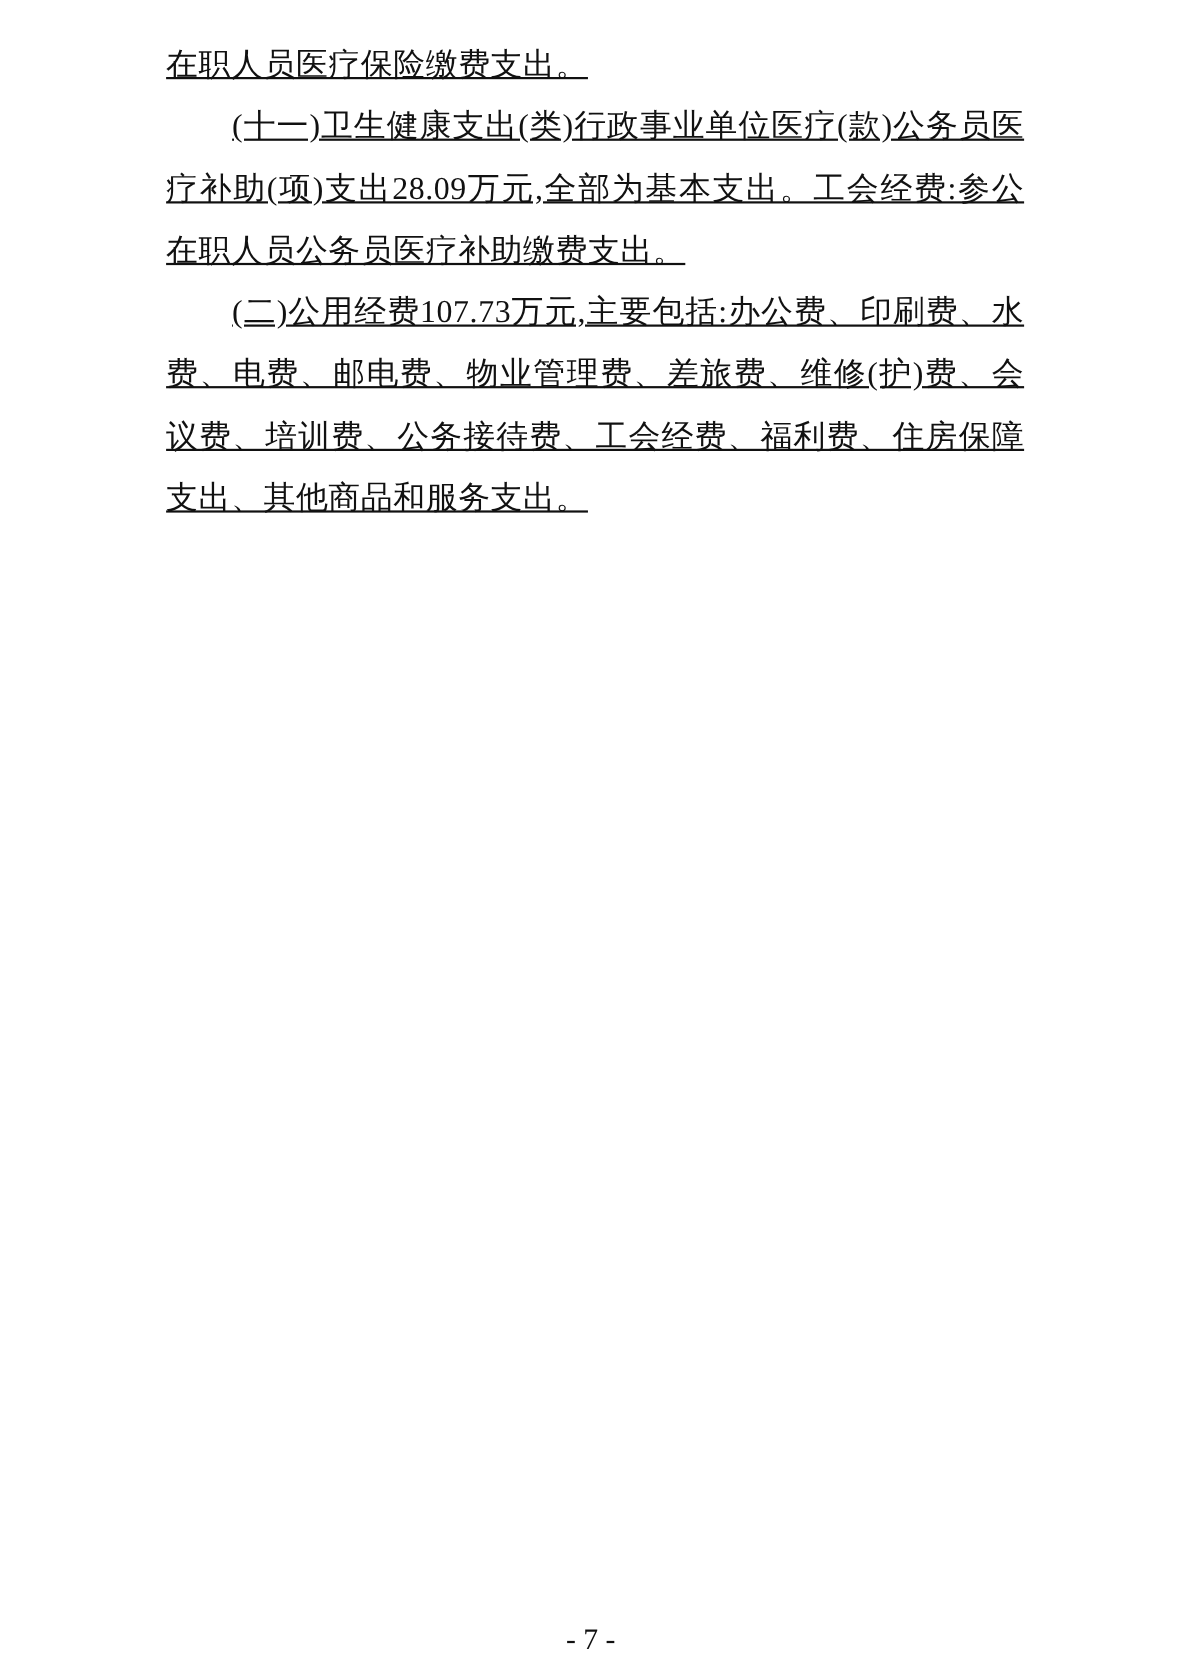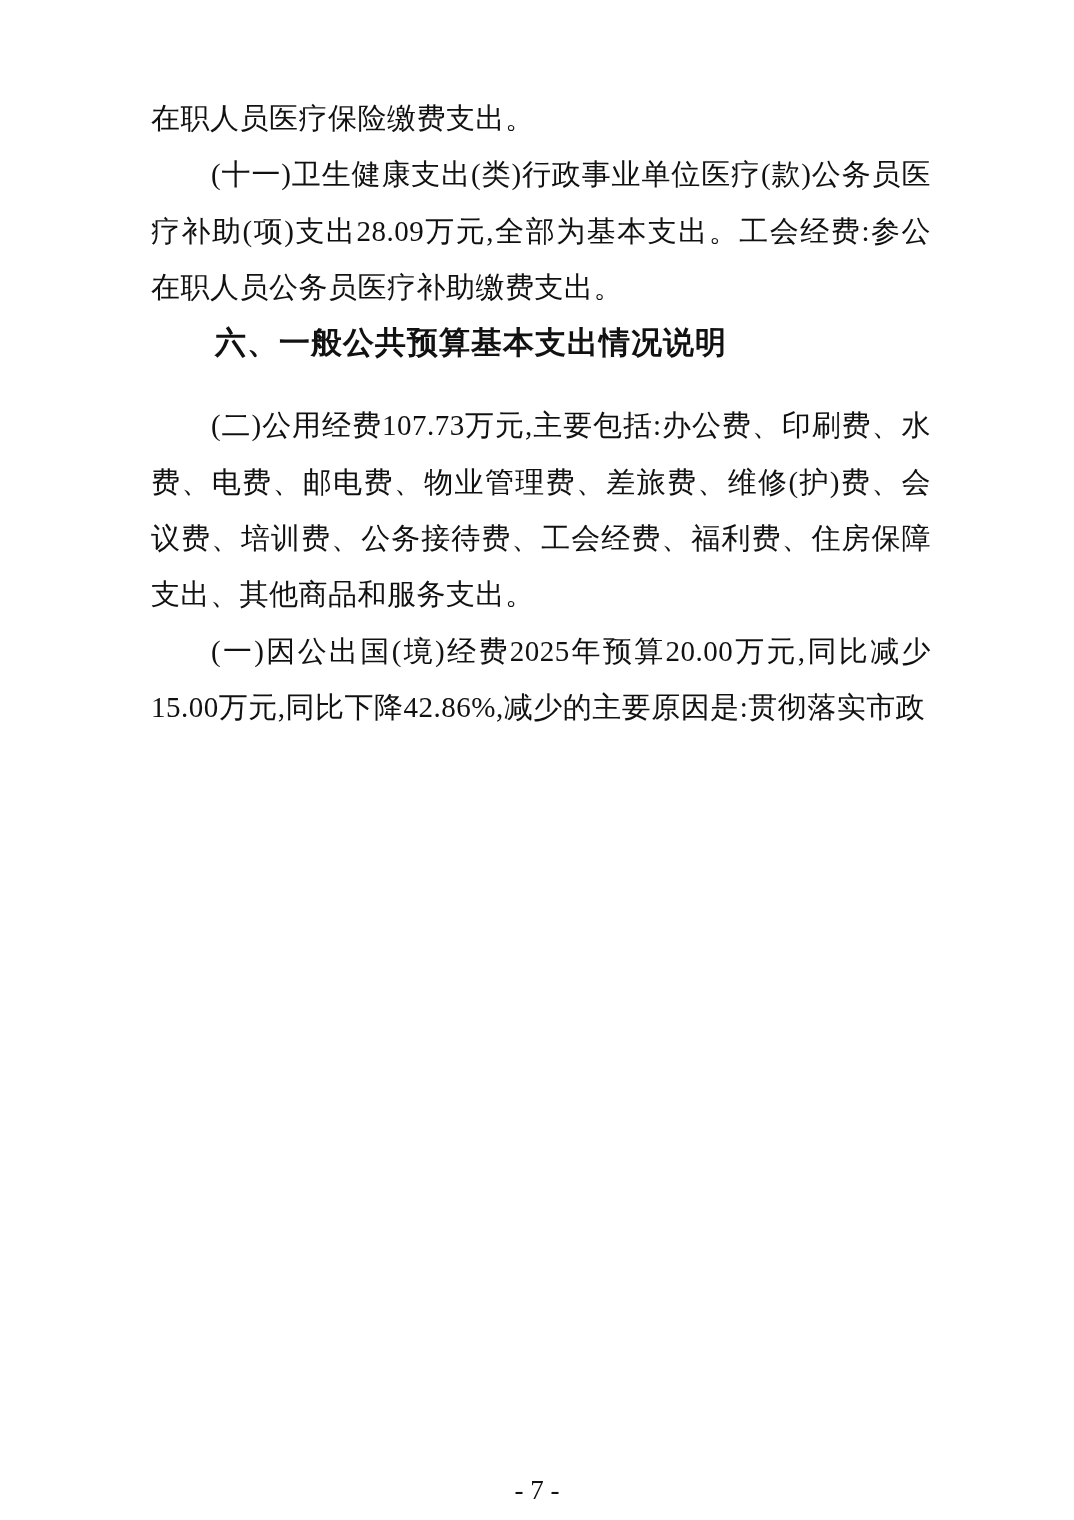--- a/index.html
+++ b/index.html
@@ -15,21 +15,22 @@
     background: #ffffff;
     overflow: hidden;
     color: #111111;
     font-family: "Liberation Serif", "DejaVu Serif", serif;
   }
   .content {
     position: absolute;
     top: 0;
     left: 151px;
     width: 780px;
-    padding-top: 90px;
+    padding-top: 31px;
+    text-decoration: underline;
   }
   .doc-paragraph {
     margin: 0;
     font-size: 29px;
     line-height: 56.3px;
     text-align: justify;
     text-justify: inter-character;
     letter-spacing: 0.5px;
   }
   .doc-paragraph.indent {
@@ -56,18 +57,16 @@
     color: #111111;
   }
 </style>
 </head>
 <body>
 
 <div class="page">
   <div class="content">
       <p class="doc-paragraph">在职人员医疗保险缴费支出。</p>
       <p class="doc-paragraph indent">(十一)卫生健康支出(类)行政事业单位医疗(款)公务员医疗补助(项)支出28.09万元,全部为基本支出。工会经费:参公在职人员公务员医疗补助缴费支出。</p>
-      <h2 class="doc-heading">六、一般公共预算基本支出情况说明</h2>
       <p class="doc-paragraph indent">(二)公用经费107.73万元,主要包括:办公费、印刷费、水费、电费、邮电费、物业管理费、差旅费、维修(护)费、会议费、培训费、公务接待费、工会经费、福利费、住房保障支出、其他商品和服务支出。</p>
-      <p class="doc-paragraph indent">(一)因公出国(境)经费2025年预算20.00万元,同比减少15.00万元,同比下降42.86%,减少的主要原因是:贯彻落实市政</p>
     </div>
   <div class="footer">- 7 -</div>
 </div>
 
 </body></html>

